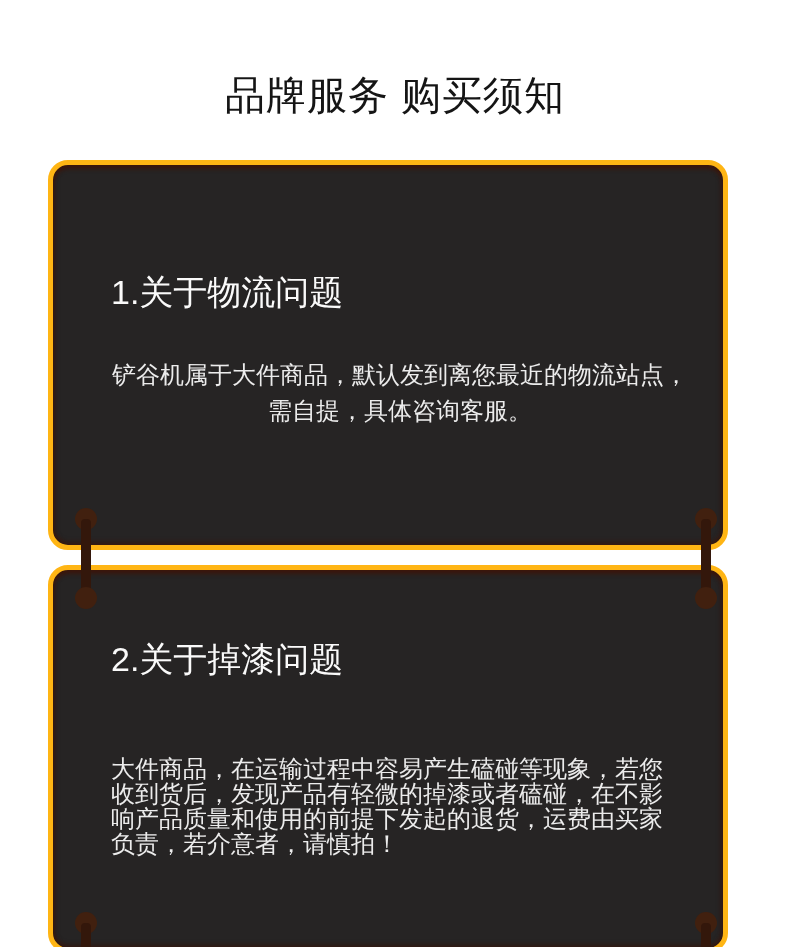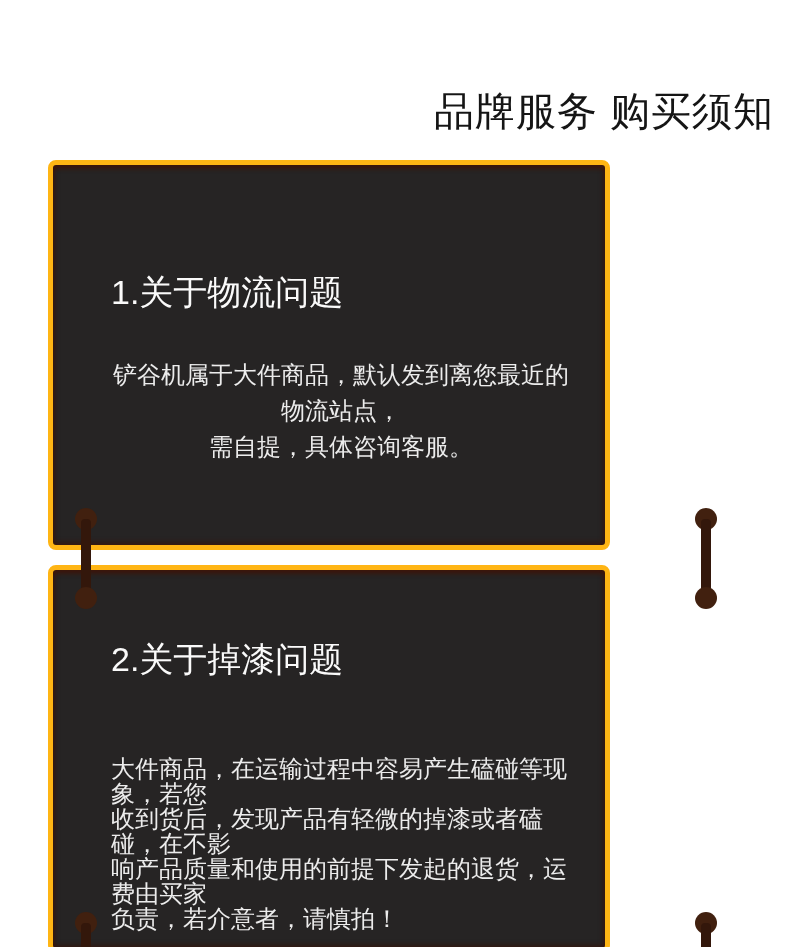--- a/index.html
+++ b/index.html
@@ -7,35 +7,35 @@
     position:relative;
     width:790px;height:947px;
     margin:0 auto;
     background:#ffffff;
     overflow:hidden;
     font-family:"Liberation Sans","DejaVu Sans",sans-serif;
   }
   .title{
     position:absolute;
     top:68px;left:0;right:0;
-    margin:16px;
-    text-align:right;
+    margin:0;
+    text-align:center;
     font-size:40px;
     font-weight:500;
     letter-spacing:1px;
     color:#151515;
   }
   .card{
     position:absolute;
     left:48px;
-    width:562px;
+    width:680px;
     box-sizing:border-box;
     background:#262424;
     border:5px solid #ffb514;
-    border-radius:8px;
+    border-radius:20px;
     box-shadow:
       inset 0 5px 4px -1px rgba(62,20,8,0.85),
       inset 0 -4px 5px -1px rgba(62,20,8,0.60),
       inset 4px 0 5px -2px rgba(62,20,8,0.45),
       inset -4px 0 5px -2px rgba(62,20,8,0.45);
   }
   .card-logistics{ top:160px; height:390px; padding:110px 34px 0 58px; }
   .card-paint{ top:565px; height:388px; padding:72px 34px 0 58px; }
   .card h2{
     margin:0;

